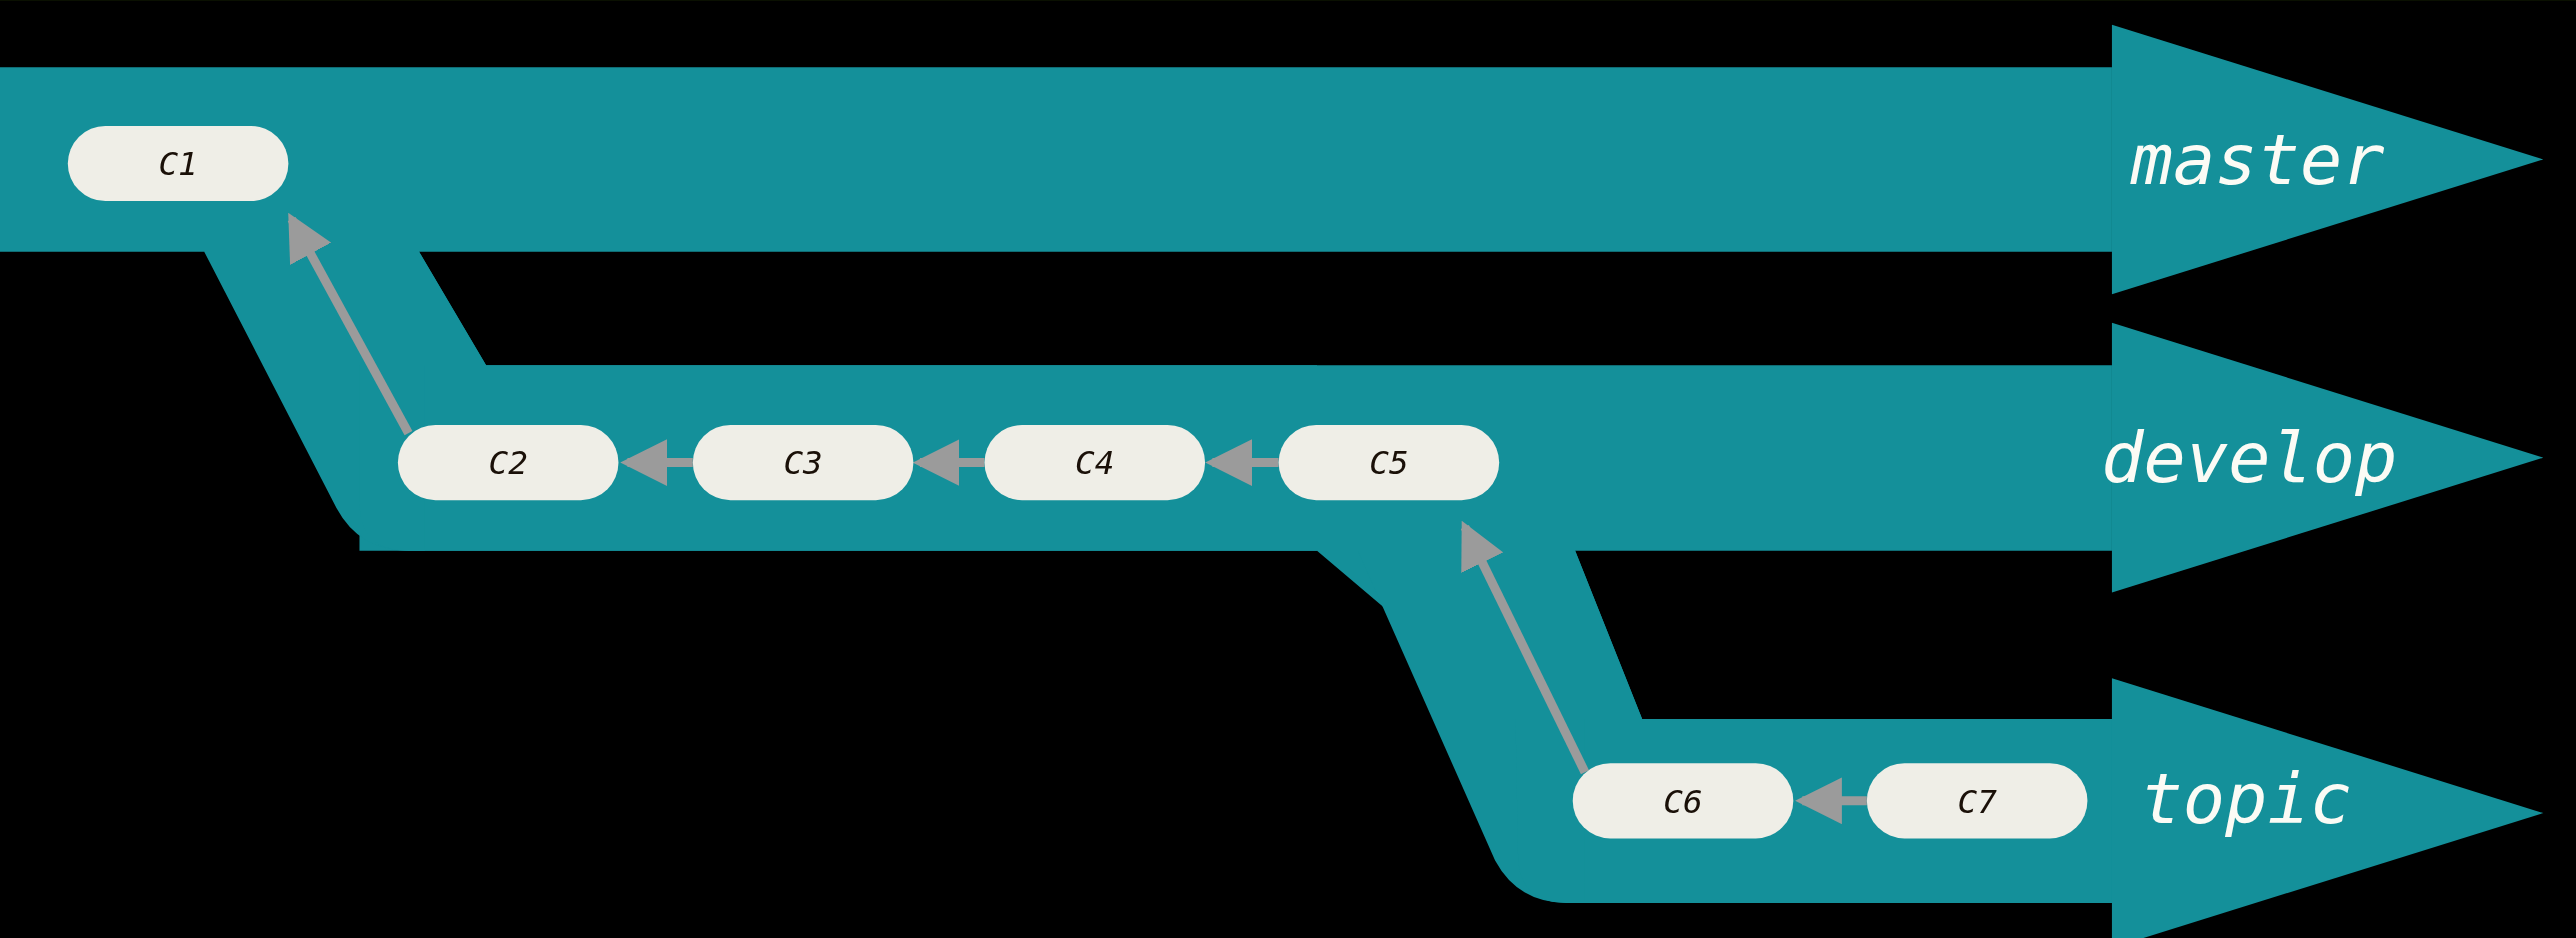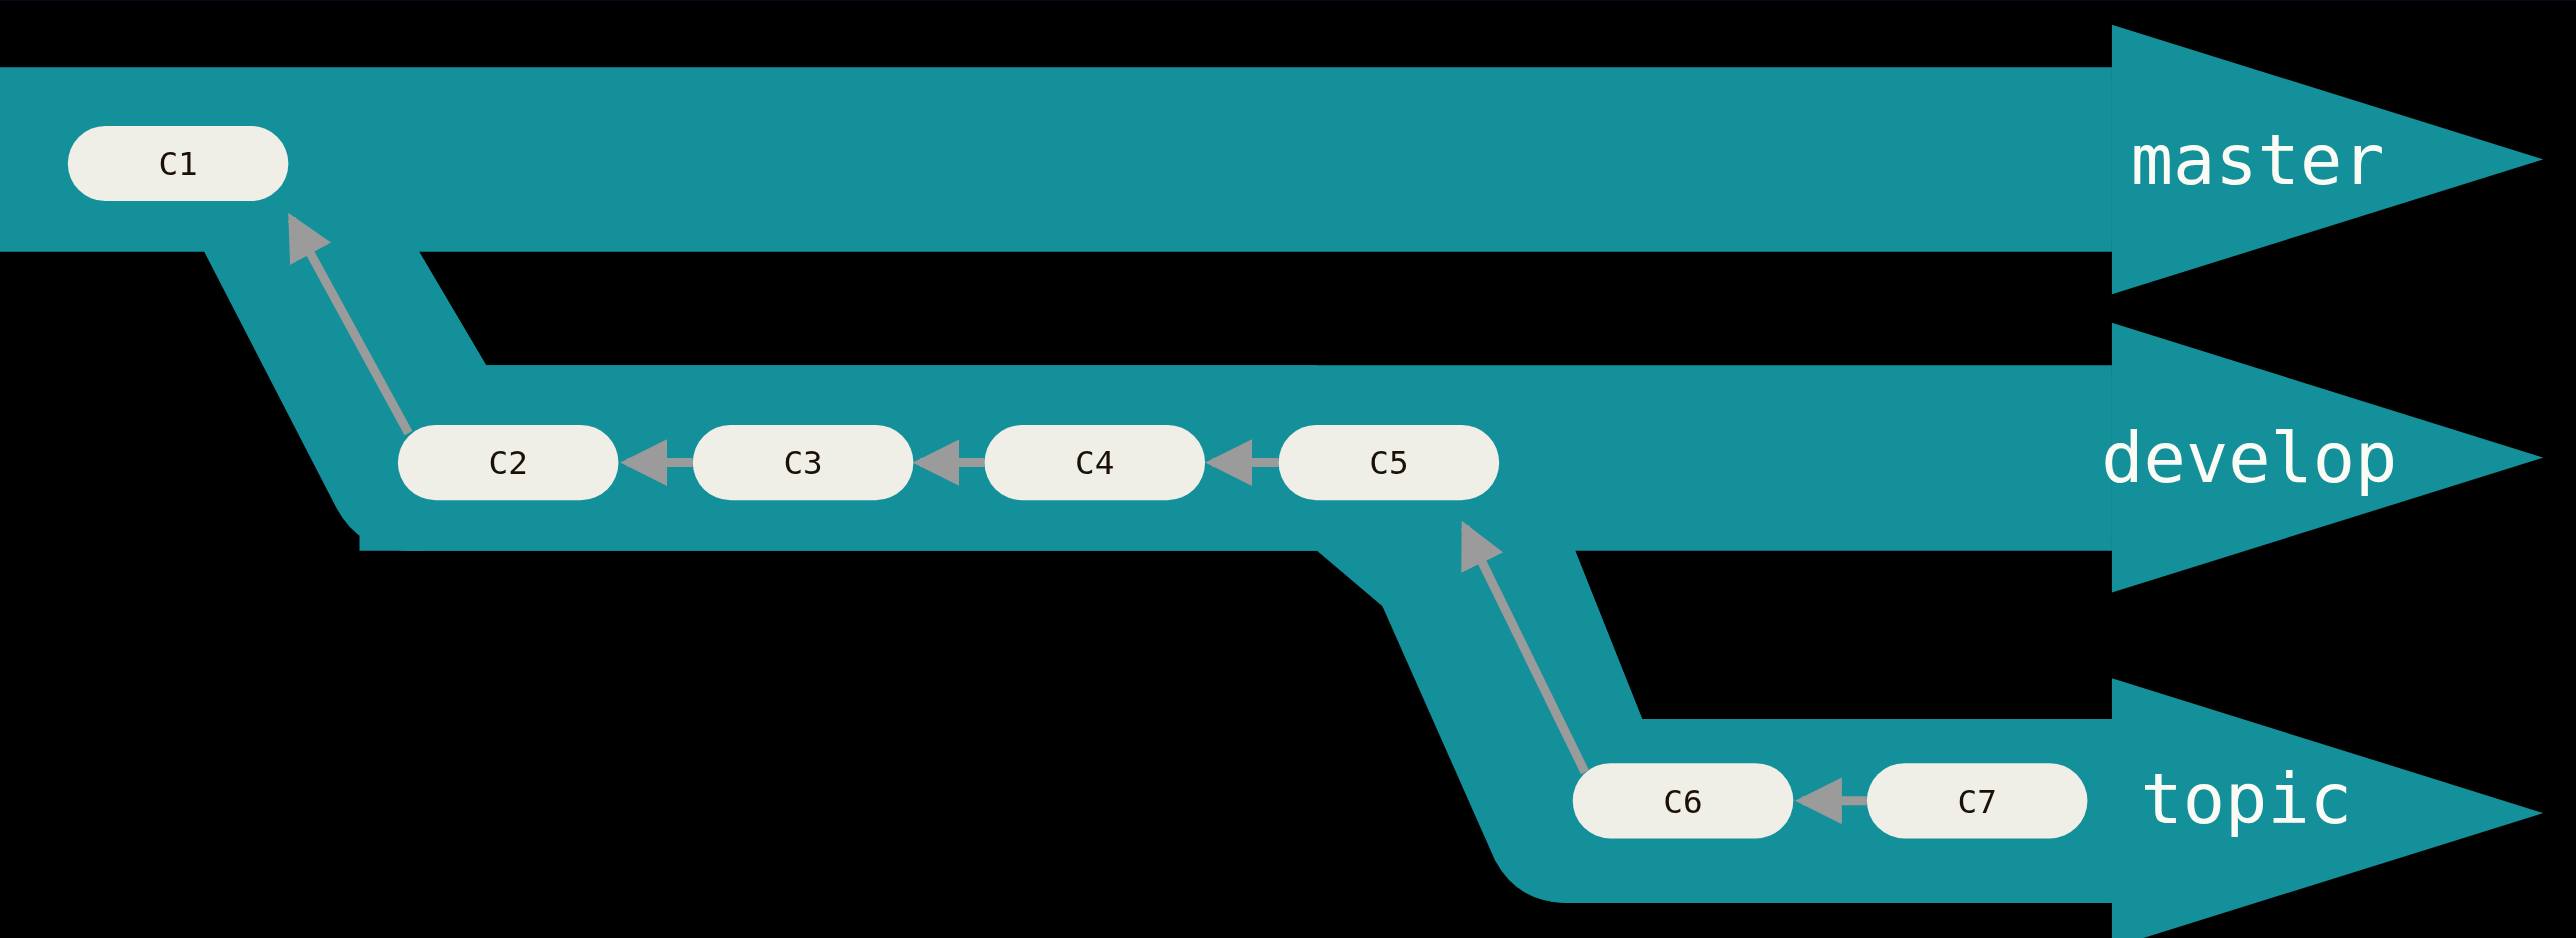--- a/index.html
+++ b/index.html
@@ -10,21 +10,22 @@
   body {
     width: 2576px;
     height: 939px;
     overflow: hidden;
     font-family: "DejaVu Sans Mono", "Liberation Mono", monospace;
   }
   #diagram-root {
     position: relative;
     width: 2576px;
     height: 939px;
-    background: #1d4ed8;
+    background: #4d7c0f;
+    font-style: italic;
   }
   svg#git-graph {
     display: block;
     width: 2576px;
     height: 939px;
   }
   text.commit-label {
     font-family: "DejaVu Sans Mono", "Liberation Mono", monospace;
     font-size: 40px;
     fill: #1a1008;

